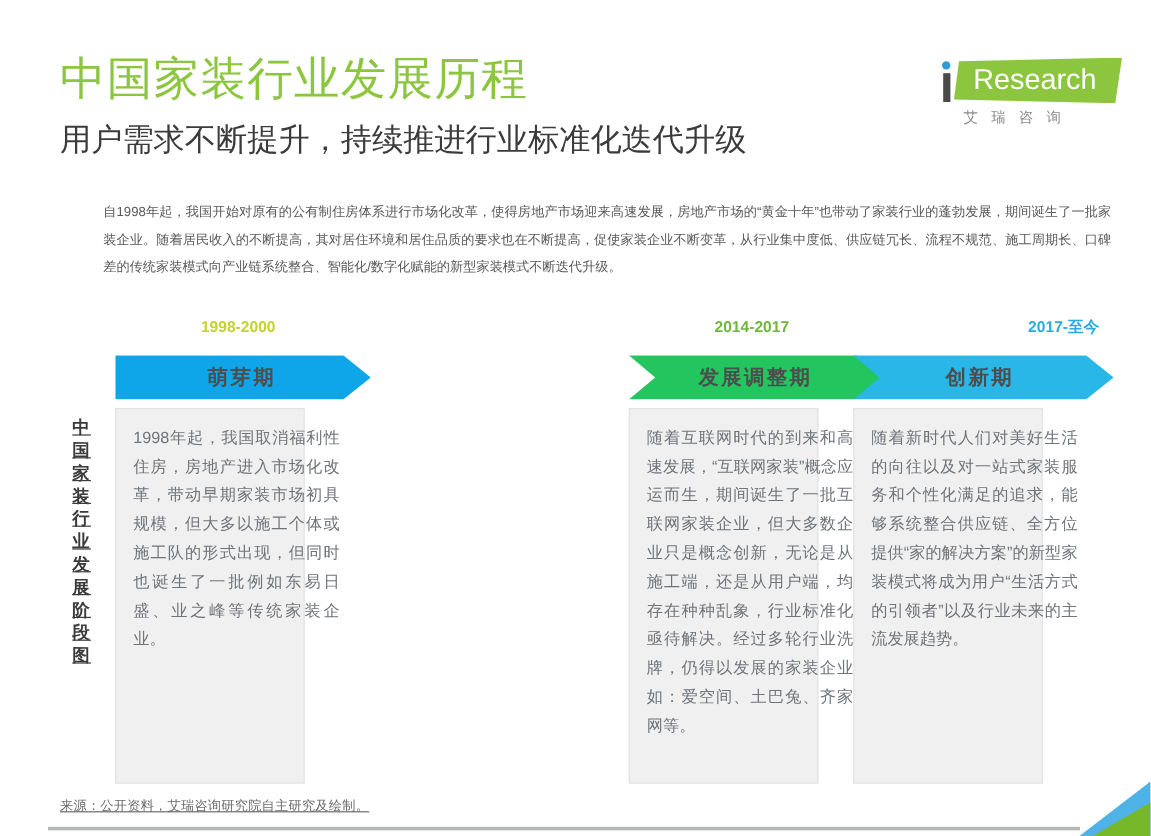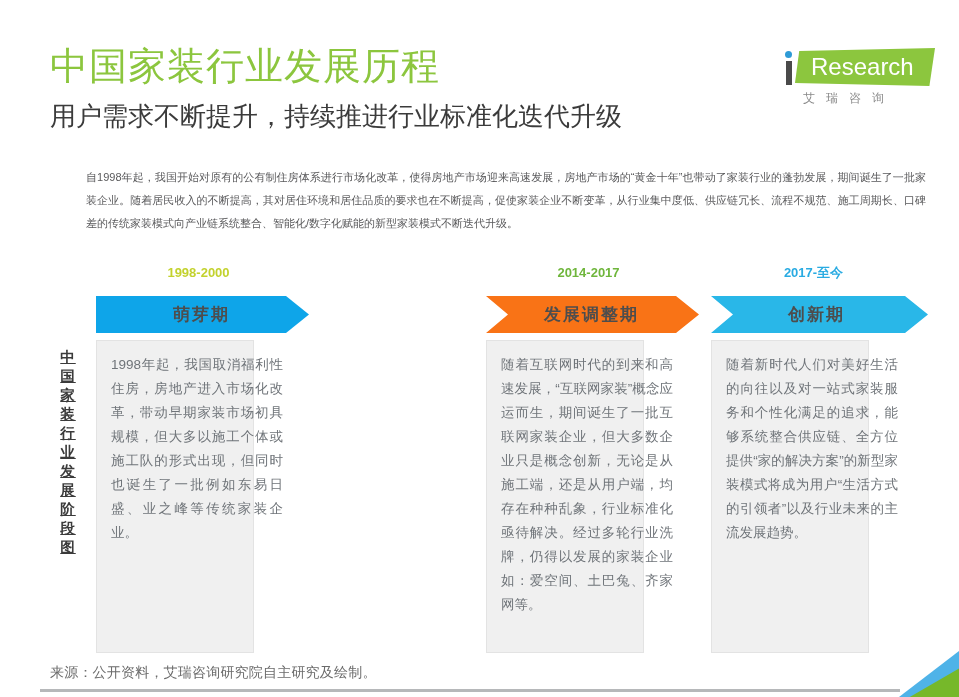--- a/index.html
+++ b/index.html
@@ -131,21 +131,21 @@
     height: 395px;
   }
   .col {
     position: absolute;
     top: 0;
     width: 205px;
     height: 395px;
   }
   .col-0 { left: 0px; }
   .col-1 { left: 208px; }
-  .col-2 { left: 390px; padding-left: 36px; }
+  .col-2 { left: 428px; padding-left: 36px; }
   .col-3 { left: 615px; }
 
   .year {
     position: absolute;
     top: 0;
     left: 0;
     width: 205px;
     text-align: center;
     font-size: 13px;
     font-weight: bold;
@@ -201,23 +201,24 @@
     line-height: 24px;
     color: #6f7479;
     text-align: justify;
   }
 
   
   .source {
     position: absolute;
     left: 50px;
     top: 664px;
-    font-size: 14px;
+    font-size: 11px;
     color: #6b6b6b;
     letter-spacing: 0.2px;
+    text-decoration: underline;
   }
   .footer-rule {
     position: absolute;
     left: 40px;
     top: 689px;
     width: 860px;
     height: 3px;
     background: #b6b8ba;
   }
   .corner-deco {
@@ -273,30 +274,30 @@
       <div class="arrow-label">萌芽期</div>
     </div>
     <div class="panel">
       <div class="panel-text">1998年起，我国取消福利性住房，房地产进入市场化改革，带动早期家装市场初具规模，但大多以施工个体或施工队的形式出现，但同时也诞生了一批例如东易日盛、业之峰等传统家装企业。</div>
     </div>
   </div>
 
 
   <div class="col col-2">
     <div class="year" style="color: rgb(111, 182, 60);">2014-2017</div>
-    <div class="arrow" style="background: #f97316;">
+    <div class="arrow" style="background: #22c55e;">
       <div class="arrow-label">发展调整期</div>
     </div>
     <div class="panel">
       <div class="panel-text">随着互联网时代的到来和高速发展，“互联网家装”概念应运而生，期间诞生了一批互联网家装企业，但大多数企业只是概念创新，无论是从施工端，还是从用户端，均存在种种乱象，行业标准化亟待解决。经过多轮行业洗牌，仍得以发展的家装企业如：爱空间、土巴兔、齐家网等。</div>
     </div>
   </div>
 
   <div class="col col-3">
-    <div class="year" style="color: rgb(41, 171, 226);">2017-至今</div>
+    <div class="year" style="color: rgb(41, 171, 226); text-align: right;">2017-至今</div>
     <div class="arrow" style="background: rgb(41, 183, 232);">
       <div class="arrow-label">创新期</div>
     </div>
     <div class="panel">
       <div class="panel-text">随着新时代人们对美好生活的向往以及对一站式家装服务和个性化满足的追求，能够系统整合供应链、全方位提供“家的解决方案”的新型家装模式将成为用户“生活方式的引领者”以及行业未来的主流发展趋势。</div>
     </div>
   </div>
 
 </div>
 

